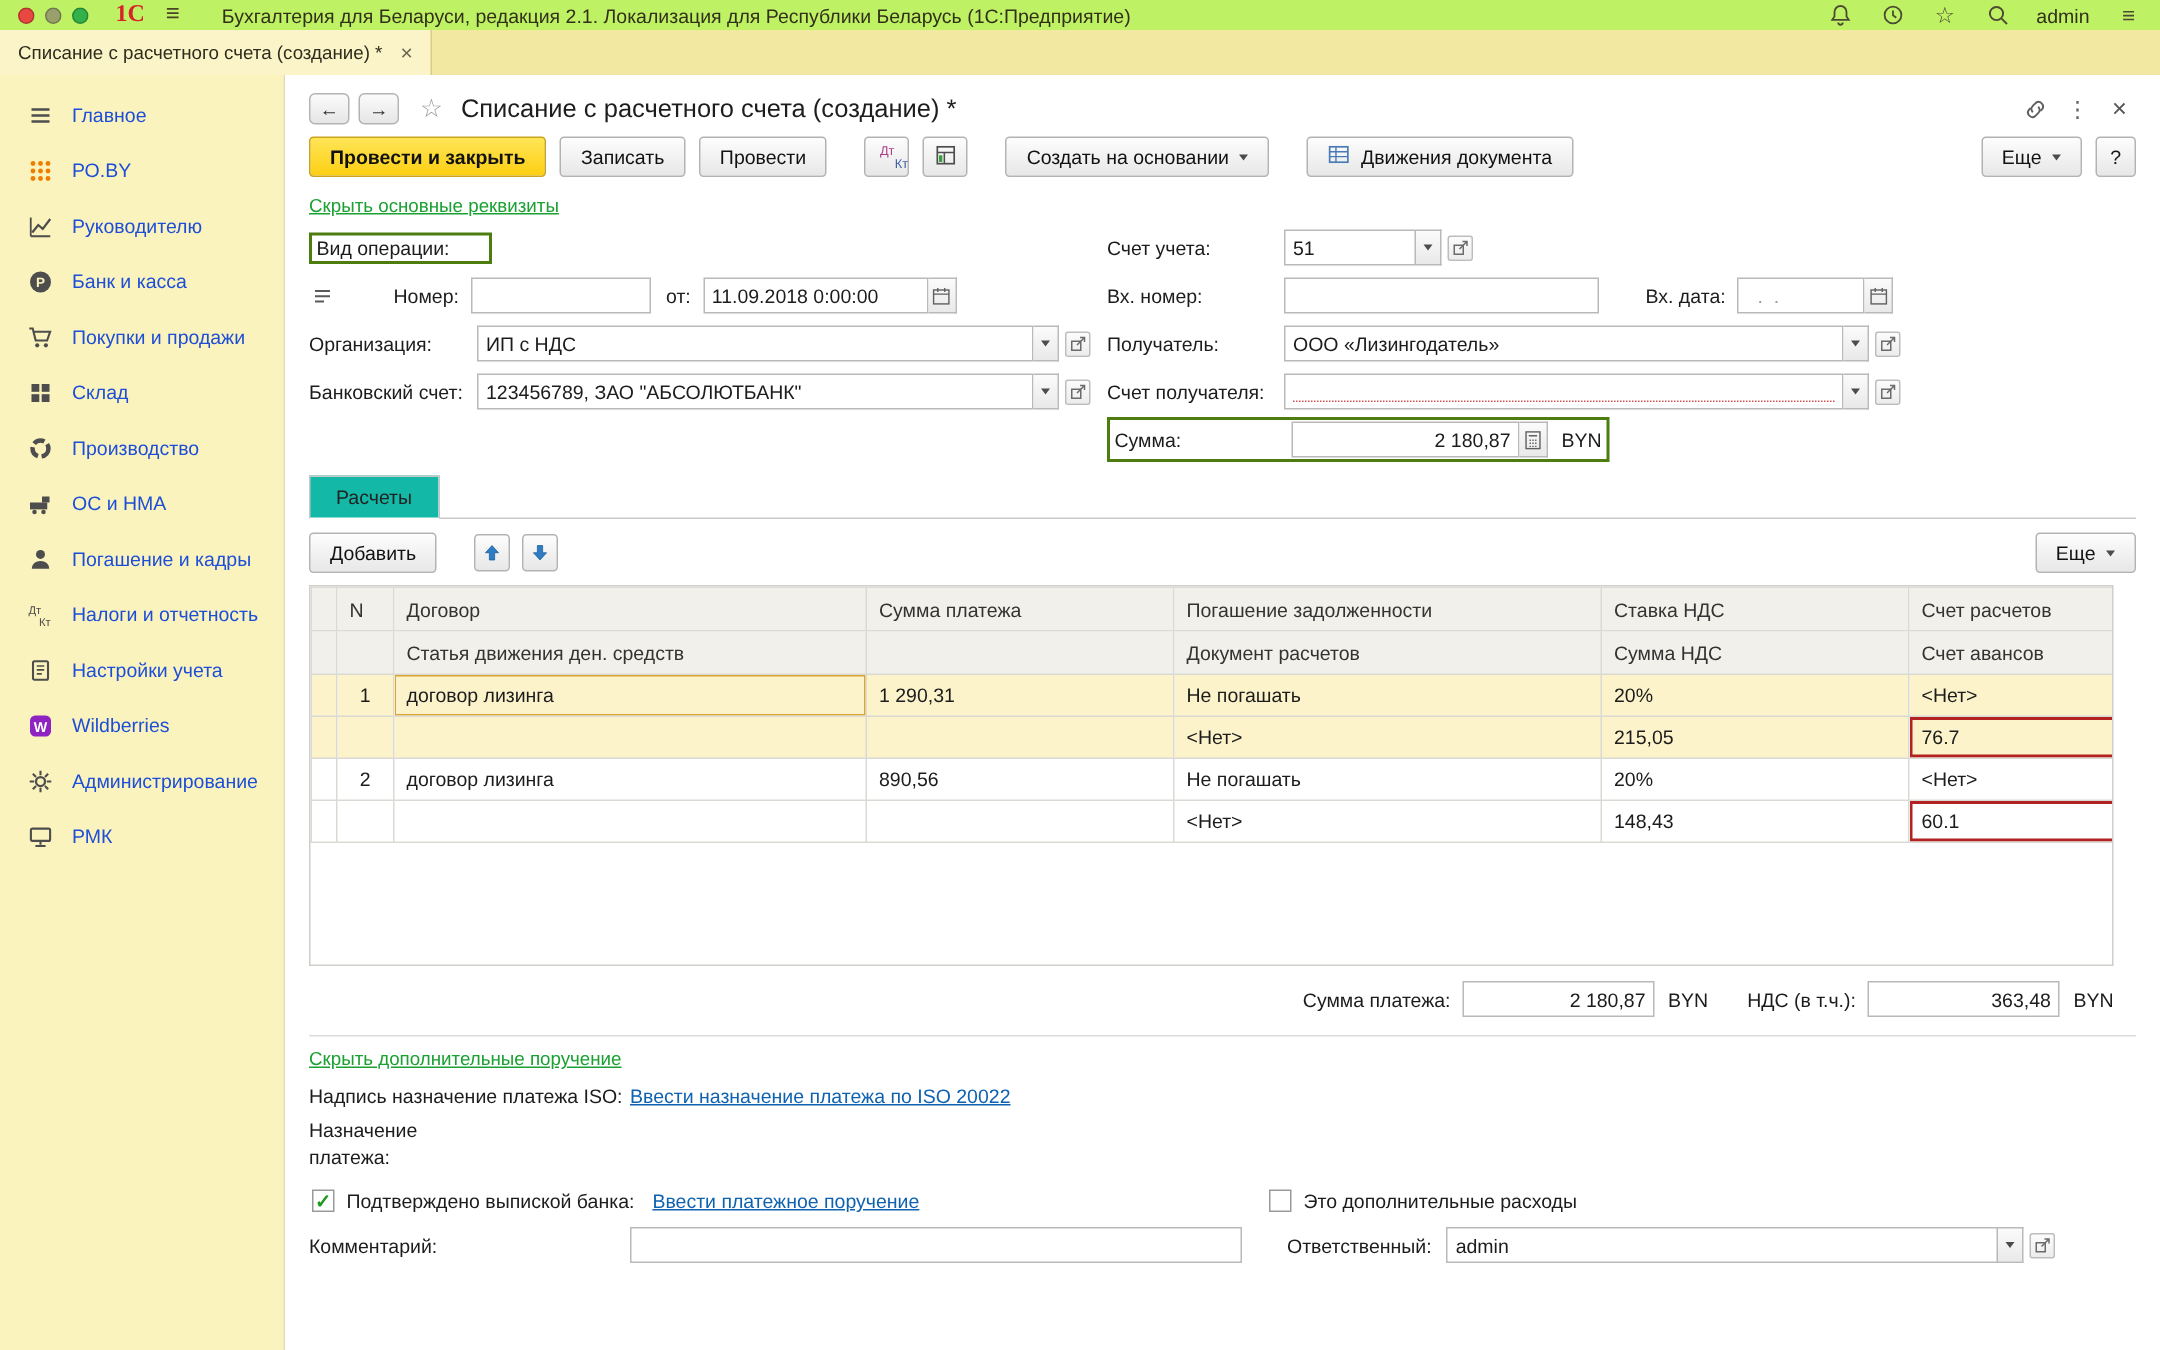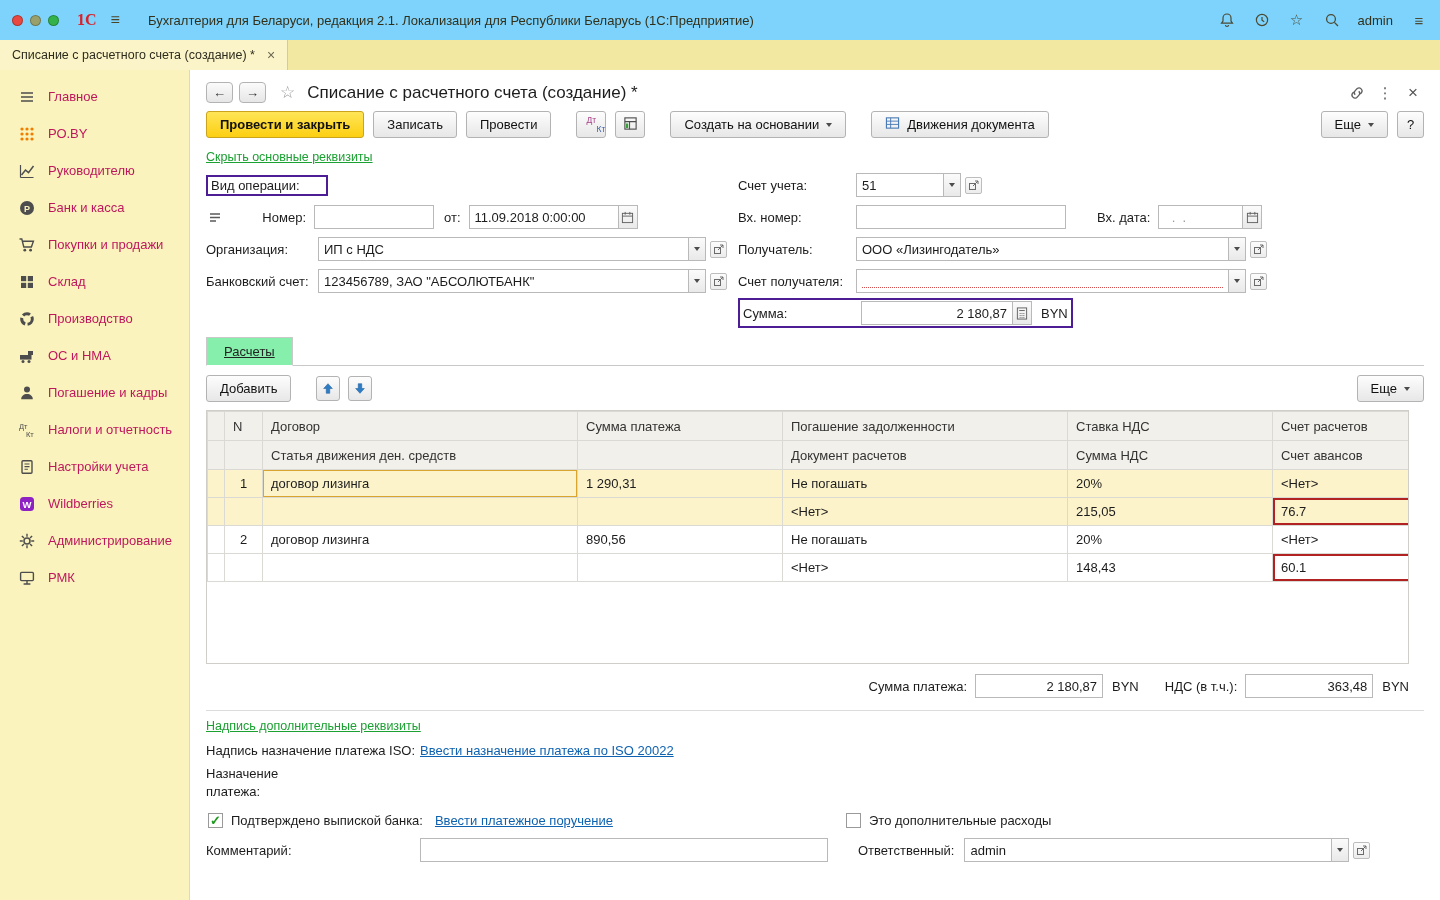--- a/index.html
+++ b/index.html
@@ -3,42 +3,42 @@
 <meta charset="utf-8">
 <style>
   * { box-sizing:border-box; margin:0; padding:0; }
   html,body { width:1440px; height:900px; }
   body { font-family:"Liberation Sans", sans-serif; font-size:13px; color:#1c1c1c; background:#fff; overflow:hidden; }
   .app { width:1440px; height:900px; display:flex; flex-direction:column; }
   .spacer { flex:1; }
   [data-interactable="true"] { cursor:pointer; }
 
   
-  .topbar { height:40px; flex:none; background:#7dd3fc; display:flex; align-items:center; padding:0 12px; gap:10px; }
+  .topbar { height:20px; flex:none; background:#bef264; display:flex; align-items:center; padding:0 12px; gap:10px; }
   .win-dots { display:flex; gap:7px; margin-right:4px; }
   .dot { width:11px; height:11px; border-radius:50%; border:1px solid rgba(0,0,0,.25); }
   .dot.r { background:#e8483f; } .dot.y { background:#99a06c; } .dot.g { background:#34b24a; }
   .logo { font-weight:bold; font-size:16px; color:#d8232a; font-family:"Liberation Serif", serif; margin:0 4px; }
   .tb-burger { font-size:16px; color:#4c4324; }
   .tb-title { font-size:13px; color:#33301a; margin-left:18px; white-space:nowrap; }
   .tb-right { margin-left:auto; display:flex; align-items:center; gap:17px; }
   .tb-ic { width:18px; height:18px; display:flex; align-items:center; justify-content:center; color:#4c4a33; font-size:15px; }
   .tb-user { font-size:13px; color:#33301a; }
 
   
   .tabbar { height:30px; flex:none; background:#f2e8a2; display:flex; align-items:stretch; }
   .tab { background:#fbf4c8; border-right:1px solid #d9cd85; display:flex; align-items:center; gap:12px; padding:0 12px; min-width:284px; font-size:12.5px; color:#2e2c1d; }
   .tab-close { color:#6b6752; font-size:14px; }
 
   
   .shell { flex:1; display:flex; min-height:0; }
   .sidebar { width:189px; flex:none; background:#fbf3bd; padding-top:8px; overflow:hidden; }
   .side-item { height:37px; display:flex; align-items:center; gap:11px; padding:0 8px 0 17px; }
   .si-icon { width:20px; height:18px; flex:none; display:flex; align-items:center; justify-content:center; }
-  .si-label { font-size:13px; color:#be185d; white-space:nowrap; }
+  .si-label { font-size:13px; color:#1d4ed8; white-space:nowrap; }
 
   .main { flex:1; background:#fff; border-left:1px solid #e3dba2; overflow:hidden; }
 
   
   .doc-head { display:flex; align-items:center; padding:12px 16px 2px 16px; gap:6px; }
   .nav-btn { width:27px; height:21px; border:1px solid #b3b3b3; border-radius:4px; background:linear-gradient(#fbfbfb,#e6e6e6); display:flex; align-items:center; justify-content:center; font-size:13px; color:#333; }
   .fav-star { font-size:17px; color:#9b9b9b; margin:0 6px 0 8px; }
   .doc-title { font-size:17px; font-weight:normal; color:#1d1d1d; white-space:nowrap; }
   .head-ic { color:#5f5f5f; display:flex; align-items:center; justify-content:center; width:22px; height:20px; font-size:15px; }
   .head-ic.close { font-size:17px; color:#555; }
@@ -65,34 +65,34 @@
   .fr { flex:1; display:flex; align-items:center; }
   .lab { color:#1c1c1c; white-space:nowrap; }
   .lab-l { width:112px; flex:none; }
   .lab-r { width:118px; flex:none; }
   .fgroup { display:flex; align-items:center; }
   .inp { border:1px solid #b9b9b9; background:#fff; height:24px; display:flex; align-items:center; padding:0 5px; overflow:hidden; white-space:nowrap; }
   .inp.num { justify-content:flex-end; }
   .dd { width:17px; height:24px; flex:none; border:1px solid #b9b9b9; border-left:none; background:linear-gradient(#fbfbfb,#e9e9e9); display:flex; align-items:center; justify-content:center; }
   .dd.cal { width:19px; }
   .mini { width:17px; height:17px; flex:none; margin-left:4px; border:1px solid #bdbdbd; border-radius:2px; background:linear-gradient(#fcfcfc,#ececec); display:flex; align-items:center; justify-content:center; padding:0; }
-  .red-wrap { display:flex; align-items:center; border:2px solid #4c1d95; padding:1px 3px; }
+  .red-wrap { display:flex; align-items:center; border:2px solid #4d7c0f; padding:1px 3px; }
   .row-icon { width:18px; height:16px; flex:none; display:flex; align-items:center; justify-content:center; margin-right:6px; }
   .num-lab { width:84px; text-align:right; padding-right:8px; flex:none; }
   .ot-lab { margin:0 8px 0 10px; }
   .vx-lab { margin-left:31px; margin-right:8px; }
   .ghost { color:#999; white-space:pre; }
   .req-line { width:100%; height:14px; border-bottom:1px dotted #d05050; }
   .cur { margin-left:9px; }
   .w85{width:85px} .w88{width:88px} .w120{width:120px} .w128{width:128px} .w150{width:150px} .w152{width:152px}
   .w210{width:210px} .w368{width:368px} .w371{width:371px} .w373{width:373px} .w390{width:390px} .w408{width:408px}
 
   
   .grid-tabs { margin:8px 16px 0 16px; border-bottom:1px solid #c9c9c9; }
-  .gtab { display:inline-block; padding:6px 17px; border:1px solid #c9c9c9; border-bottom:1px solid #fff; background:#86efac; margin-bottom:-1px; font-size:13px; color:#222;text-decoration:underline; }
+  .gtab { display:inline-block; padding:6px 17px; border:1px solid #c9c9c9; border-bottom:1px solid #fff; background:#14b8a6; margin-bottom:-1px; font-size:13px; color:#222; }
   .grid-toolbar { display:flex; align-items:center; gap:8px; margin:9px 16px 8px 16px; }
   .arrow-btn { width:24px; height:25px; border:1px solid #b3b3b3; border-radius:3px; background:linear-gradient(#fdfdfd,#e7e7e7); display:flex; align-items:center; justify-content:center; }
   .arrow-gap { margin-left:17px; }
   .grid-wrap { margin:0 16px; width:1203px; height:254px; border:1px solid #cfcec9; overflow:hidden; background:#fff; }
   table.grid { border-collapse:collapse; table-layout:fixed; width:1203px; font-size:13px; }
   .grid th, .grid td { border:1px solid #dad9d4; padding:0 8px; height:28px; overflow:hidden; white-space:nowrap; }
   .grid thead th { background:#f2f0ea; font-weight:normal; text-align:left; color:#333; height:29px; }
   .grid td.num { }
   .grid td.ncol { text-align:center; }
   tr.sel td { background:#fcf3cb; }
@@ -641,21 +641,21 @@
         <span class="lab ml26" data-interactable="false">НДС (в т.ч.):</span>
         <div class="inp w128 num" data-interactable="false">
             <span data-interactable="false">363,48</span>
           </div>
         <span class="cur" data-interactable="false">BYN</span>
       </div>
 
       <div class="hsep" data-interactable="false"></div>
 
       <div class="cmd-link-row" data-interactable="false">
-        <a class="green-link" data-interactable="true">Надпись дополнительные реквизиты</a>
+        <a class="green-link" data-interactable="true">Скрыть дополнительные поручение</a>
       </div>
 
       <div class="frow2">
         <span class="lab lab-wide" data-interactable="false">Надпись назначение платежа ISO:</span>
         <a class="blue-link" data-interactable="true">Ввести назначение платежа по ISO 20022</a>
       </div>
 
       <div class="frow2 top">
         <span class="lab lab-narrow" data-interactable="false">Назначение платежа:</span>
       </div>

